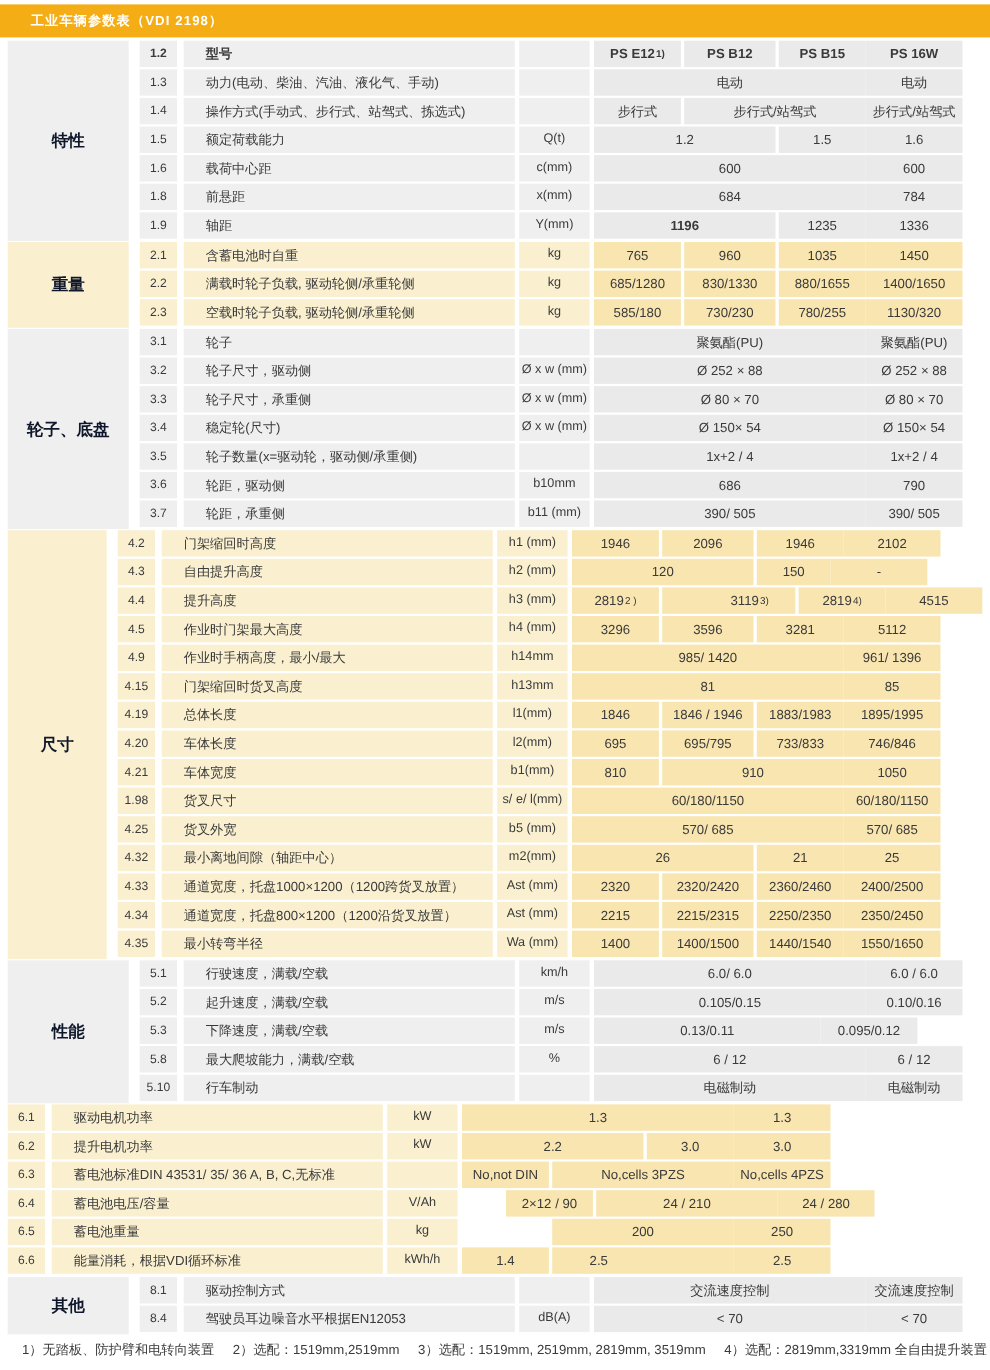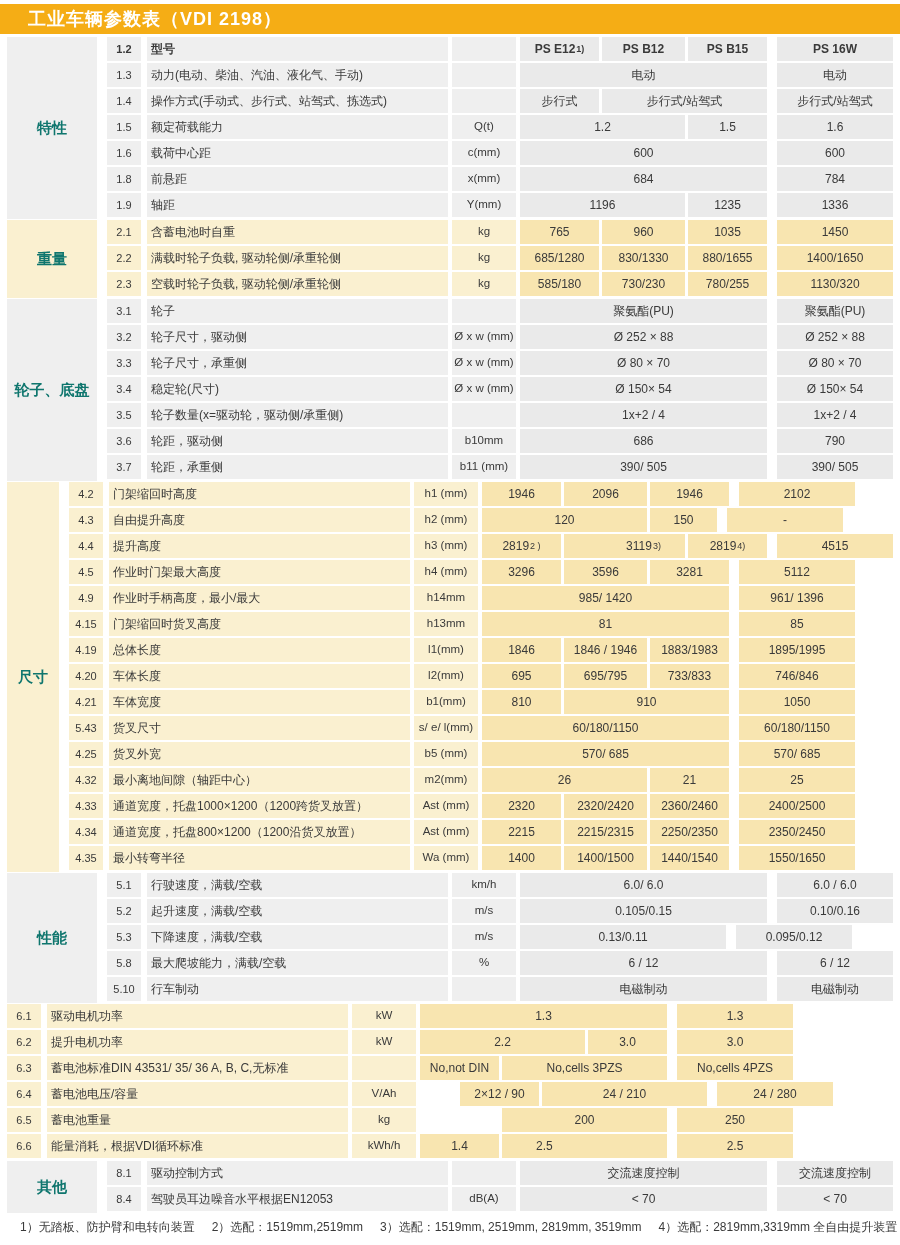--- a/index.html
+++ b/index.html
@@ -2,34 +2,34 @@
 <html style="--banner: #F5AD15; --gray_light: #EFEFEF; --gray_dark: #EAEAEA; --cream_light: #FAF0D0; --cream_dark: #F8E5B0;"><head>
 <meta charset="utf-8">
 <style>
   html,body{margin:0;padding:0;}
   body{
     width:900px;height:1245px;background:#ffffff;
     font-family:"Liberation Sans","DejaVu Sans",sans-serif;
     color:#3a3a3a;overflow:hidden;
   }
   .banner{margin:4px 0 3px 0;height:30px;background:var(--banner,#F5AD15);display:flex;align-items:center;}
-  .banner .title{color:#ffffff;font-weight:bold;font-size:18px;padding-left:28px;letter-spacing:1px;}
+  .banner .title{color:#ffffff;font-weight:bold;font-size:12px;padding-left:28px;letter-spacing:1px;}
   .table{margin:0 7px;}
   .section{display:flex;margin-bottom:1px;}
   .sec-label{width:110px;margin-right:10px;display:flex;align-items:center;justify-content:center;
-    font-weight:bold;font-size:15px;color:#0f766e;}
+    font-weight:bold;font-size:15px;color:#0f172a;}
   .rows{flex:1;}
   .row{display:flex;height:24px;border-bottom:2px solid #fff;}
   .cell{display:flex;align-items:center;font-size:12px;line-height:1;}
   .c-num{width:34px;margin-right:6px;justify-content:center;font-size:11px;}
-  .c-desc{width:301px;margin-right:4px;padding-left:4px;box-sizing:border-box;}
+  .c-desc{width:301px;margin-right:4px;padding-left:20px;box-sizing:border-box;}
   .c-unit{width:64px;margin-right:4px;justify-content:center;font-size:11.5px;}
   .c-val{justify-content:center;}
   .c-val.gapR{margin-right:3px;}
-  .c-16{width:116px;margin-left:10px;justify-content:center;}
+  .c-16{width:88px;justify-content:center;}
   .gray  .lt{background:var(--gray_light,#EFEFEF);}
   .gray  .dk{background:var(--gray_dark,#EAEAEA);}
   .cream .lt{background:var(--cream_light,#FAF0D0);}
   .cream .dk{background:var(--cream_dark,#F8E5B0);}
   .bold{font-weight:bold;}
   .shift{justify-content:flex-start;padding-left:34px;box-sizing:border-box;}
   sup{font-size:9px;line-height:0;margin-left:1px;}
   .notes{margin:6px 0 0 20px;display:flex;gap:17px;font-size:12px;color:#3a3a3a;white-space:nowrap;}
 </style>
 </head>
@@ -86,21 +86,21 @@
           <div class="cell c-num lt">1.8</div>
           <div class="cell c-desc lt">前悬距</div>
           <div class="cell c-unit lt">x(mm)</div>
           <div class="cell c-val dk" style="width: 247px;">684</div>
           <div class="cell c-16 dk">784</div>
         </div>
         <div class="row">
           <div class="cell c-num lt">1.9</div>
           <div class="cell c-desc lt">轴距</div>
           <div class="cell c-unit lt">Y(mm)</div>
-          <div class="cell c-val dk gapR" style="width: 165px;">1196</div>
+          <div class="cell c-val dk gapR" style="width: 165px; font-weight: bold;">1196</div>
           <div class="cell c-val dk" style="width: 79px;">1235</div>
           <div class="cell c-16 dk">1336</div>
         </div>
       </div>
     </div>
     <div class="section cream">
       <div class="sec-label lt">重量</div>
       <div class="rows">
         <div class="row">
           <div class="cell c-num lt">2.1</div>
@@ -257,21 +257,21 @@
         </div>
         <div class="row">
           <div class="cell c-num lt">4.21</div>
           <div class="cell c-desc lt">车体宽度</div>
           <div class="cell c-unit lt">b1(mm)</div>
           <div class="cell c-val dk gapR" style="width: 79px;">810</div>
           <div class="cell c-val dk" style="width: 165px;">910</div>
           <div class="cell c-16 dk">1050</div>
         </div>
         <div class="row">
-          <div class="cell c-num lt">5.43</div>
+          <div class="cell c-num lt">1.98</div>
           <div class="cell c-desc lt">货叉尺寸</div>
           <div class="cell c-unit lt">s/ e/ l(mm)</div>
           <div class="cell c-val dk" style="width: 247px;">60/180/1150</div>
           <div class="cell c-16 dk">60/180/1150</div>
         </div>
         <div class="row">
           <div class="cell c-num lt">4.25</div>
           <div class="cell c-desc lt">货叉外宽</div>
           <div class="cell c-unit lt">b5 (mm)</div>
           <div class="cell c-val dk" style="width: 247px;">570/ 685</div>

